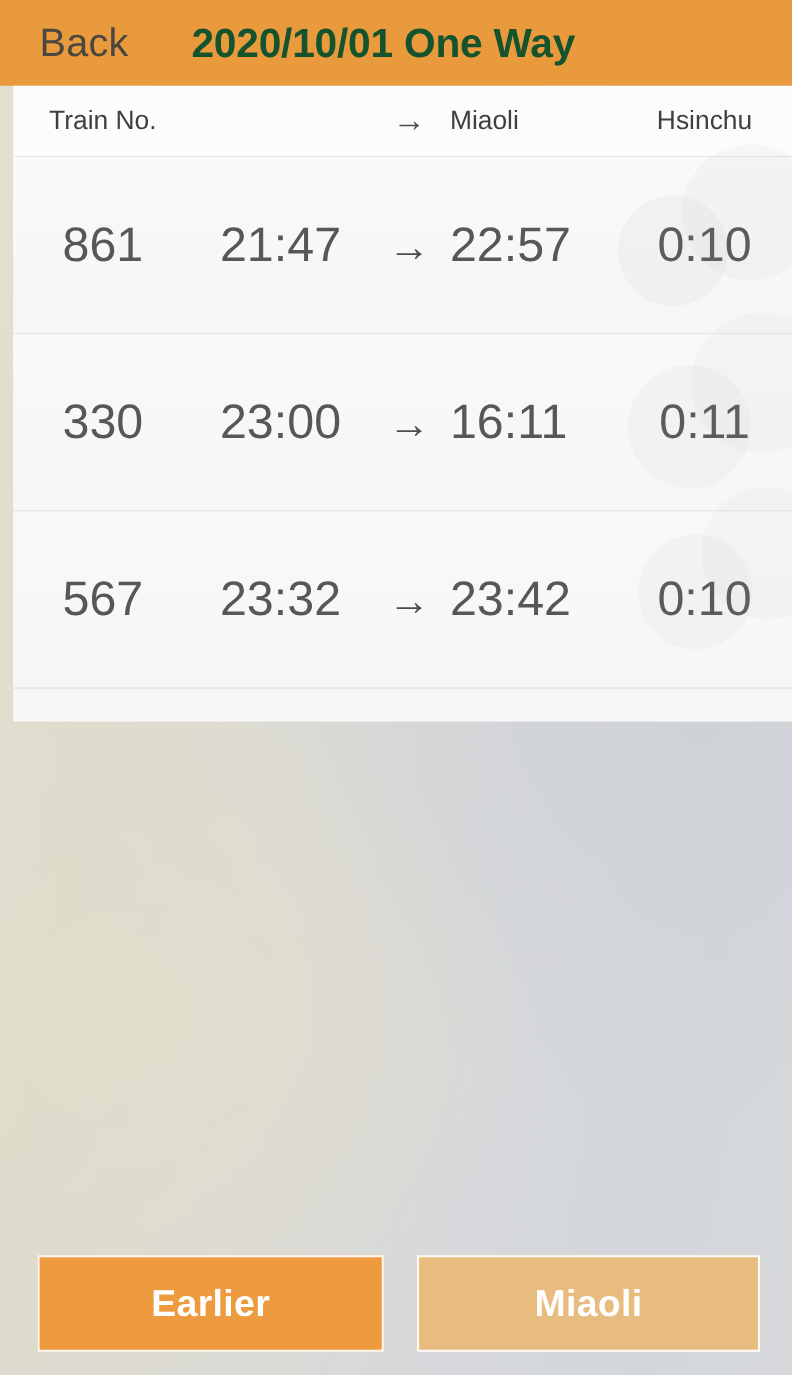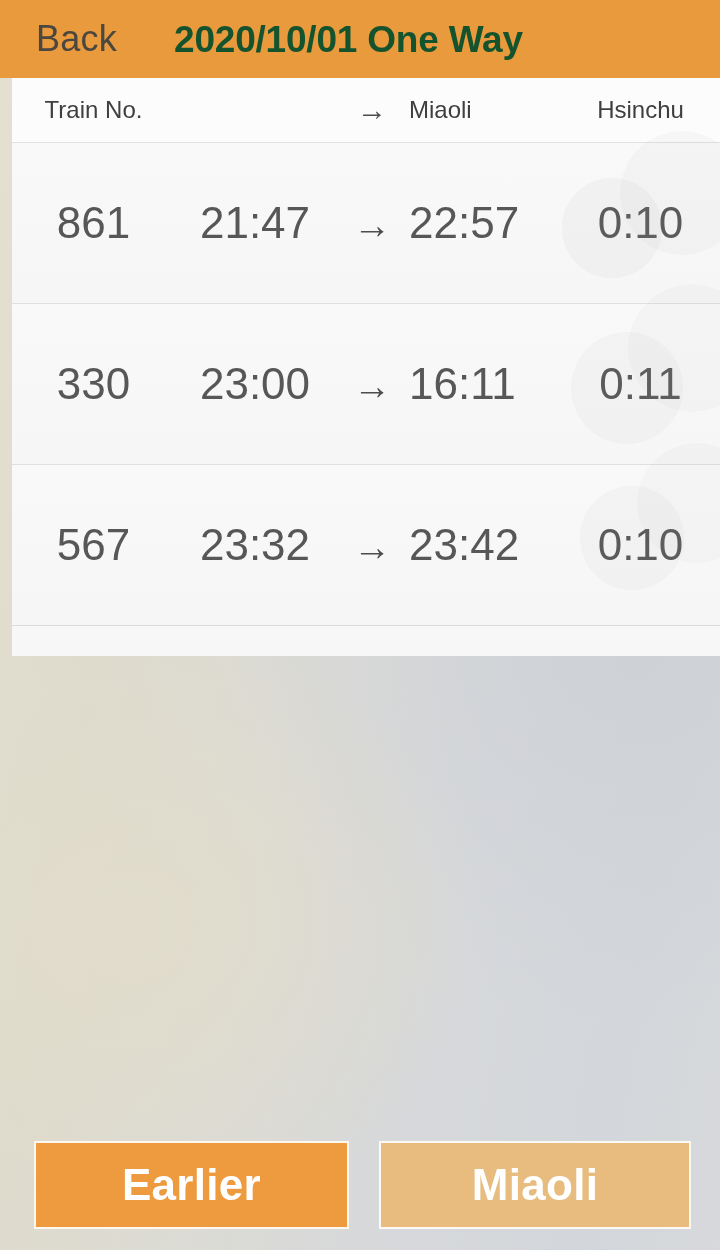--- a/index.html
+++ b/index.html
@@ -149,21 +149,21 @@
   }
   .btn {
     position: absolute;
     top: 21px;
     height: 88px;
     border: 2px solid rgba(255,255,255,0.92);
     box-sizing: border-box;
     display: flex;
     align-items: center;
     justify-content: center;
-    font-size: 44px;
+    font-size: 34px;
     font-weight: bold;
     color: #ffffff;
     letter-spacing: 0.3px;
     user-select: none;
   }
   .btn-earlier {
     left: 34px;
     width: 315px;
     background: #ed9b3e;
   }

